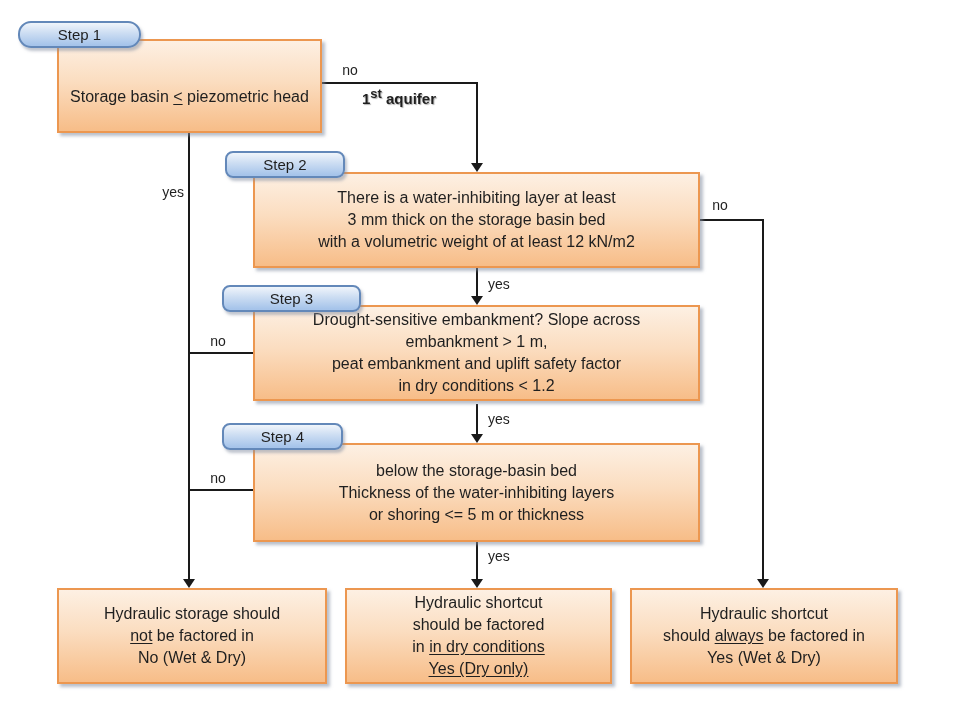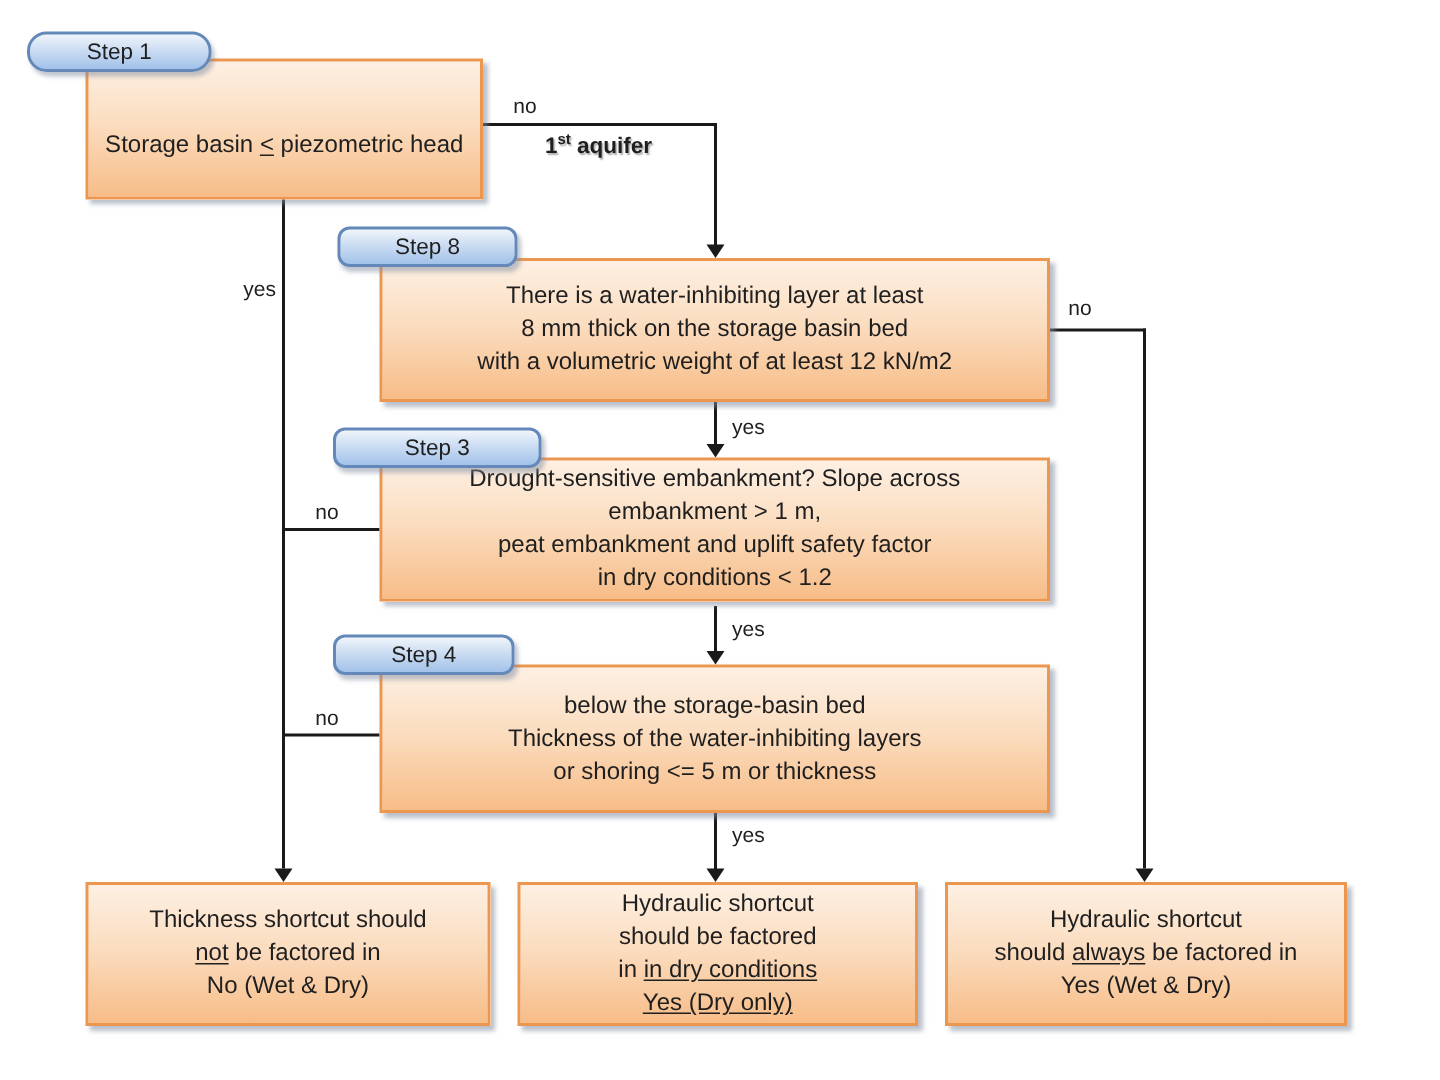--- a/index.html
+++ b/index.html
@@ -29,21 +29,21 @@
   .line{position:absolute;background:var(--line);z-index:0;}
   .arrow-down{
     position:absolute;width:0;height:0;z-index:2;
     border-left:6px solid transparent;border-right:6px solid transparent;
     border-top:9px solid var(--line);
   }
   .elabel{position:absolute;font-size:14px;line-height:15px;z-index:2;}
   .center{text-align:center;} .right{text-align:right;}
   .aquifer{font-weight:bold;font-size:15px;text-shadow:1px 1px 1px rgba(80,80,80,0.45);}
   .u{text-decoration:underline;text-underline-offset:2px;}
-  sup{font-size:10px;}
+  sup{font-size:13px;}
   .tline{white-space:nowrap;}
   .toppad{justify-content:center;padding-top:22px;}
   .z1{z-index:1;}
 </style>
 </head>
 <body>
 
 <div id="canvas" style="--line: #1a1a1a; --box-border: #ec9750; --step-border: #6388b9; color: rgb(31, 31, 31); background: rgb(255, 255, 255);">
 
   <div class="line" style="left:321px;top:82px;width:157px;height:2px;"></div>
@@ -83,21 +83,21 @@
 
   <div class="obox toppad z1" style="left:57px;top:39px;width:265px;height:94px;">
     <div>
         <div class="tline"><span>Storage basin </span><span class="u">&lt;</span><span> piezometric head</span></div>
       </div>
   </div>
 
   <div class="obox z1" style="left:253px;top:172px;width:447px;height:96px;">
     <div>
         <div class="tline"><span>There is a water-inhibiting layer at least</span></div>
-        <div class="tline"><span>8 mm thick on the storage basin bed</span></div>
+        <div class="tline"><span>3 mm thick on the storage basin bed</span></div>
         <div class="tline"><span>with a volumetric weight of at least 12 kN/m2</span></div>
       </div>
   </div>
 
   <div class="obox z1" style="left:253px;top:305px;width:447px;height:96px;">
     <div>
         <div class="tline"><span>Drought-sensitive embankment? Slope across</span></div>
         <div class="tline"><span>embankment &gt; 1 m,</span></div>
         <div class="tline"><span>peat embankment and uplift safety factor</span></div>
         <div class="tline"><span>in dry conditions &lt; 1.2</span></div>
@@ -107,21 +107,21 @@
   <div class="obox z1" style="left:253px;top:443px;width:447px;height:99px;">
     <div>
         <div class="tline"><span>below the storage-basin bed</span></div>
         <div class="tline"><span>Thickness of the water-inhibiting layers</span></div>
         <div class="tline"><span>or shoring &lt;= 5 m or thickness</span></div>
       </div>
   </div>
 
   <div class="obox z1" style="left:57px;top:588px;width:270px;height:96px;">
     <div>
-        <div class="tline"><span>Thickness shortcut should</span></div>
+        <div class="tline"><span>Hydraulic storage should</span></div>
         <div class="tline"><span class="u">not</span><span> be factored in</span></div>
         <div class="tline"><span>No (Wet &amp; Dry)</span></div>
       </div>
   </div>
 
   <div class="obox z1" style="left:345px;top:588px;width:267px;height:96px;">
     <div>
         <div class="tline"><span>Hydraulic shortcut</span></div>
         <div class="tline"><span>should be factored</span></div>
         <div class="tline"><span>in </span><span class="u">in dry conditions</span></div>
@@ -134,21 +134,21 @@
         <div class="tline"><span>Hydraulic shortcut</span></div>
         <div class="tline"><span>should </span><span class="u">always</span><span> be factored in</span></div>
         <div class="tline"><span>Yes (Wet &amp; Dry)</span></div>
       </div>
   </div>
 
   <div class="steplbl" style="left:18px;top:21px;width:123px;height:27px;border-radius:13px;">
     <span>Step 1</span>
   </div>
   <div class="steplbl" style="left:225px;top:151px;width:120px;height:27px;">
-    <span>Step 8</span>
+    <span>Step 2</span>
   </div>
   <div class="steplbl" style="left:222px;top:285px;width:139px;height:27px;">
     <span>Step 3</span>
   </div>
   <div class="steplbl" style="left:222px;top:423px;width:121px;height:27px;">
     <span>Step 4</span>
   </div>
 
 </div>
 

